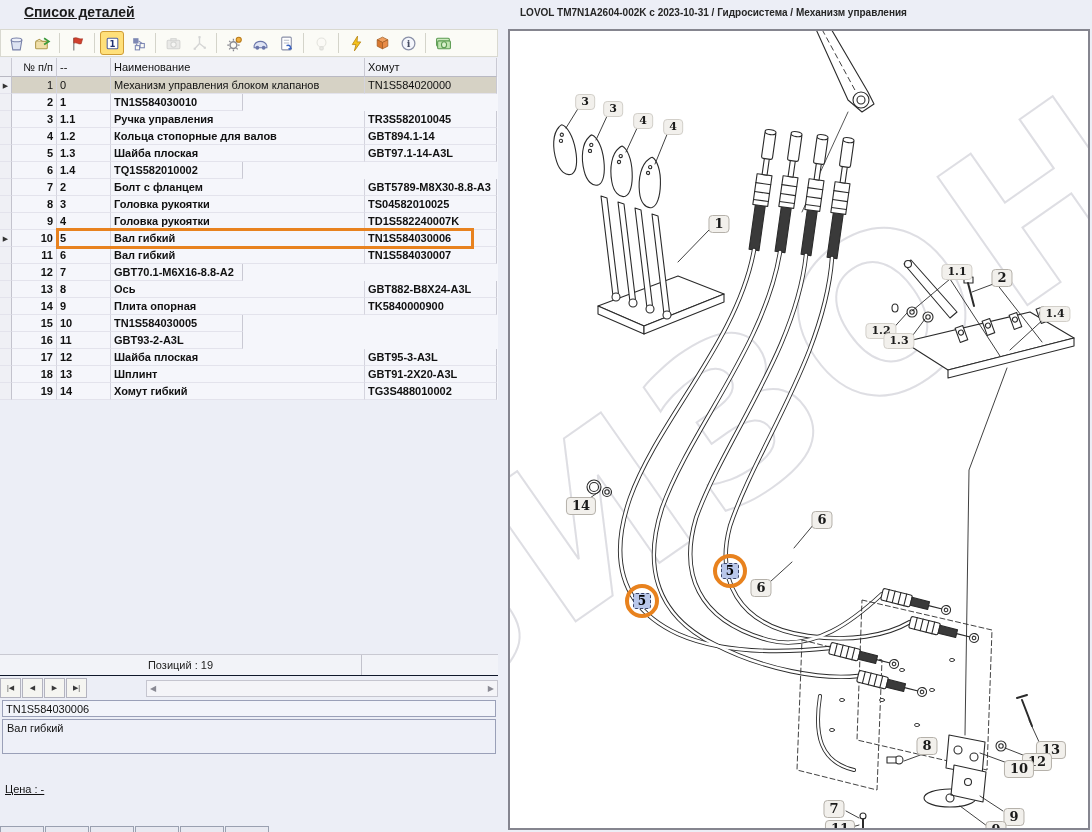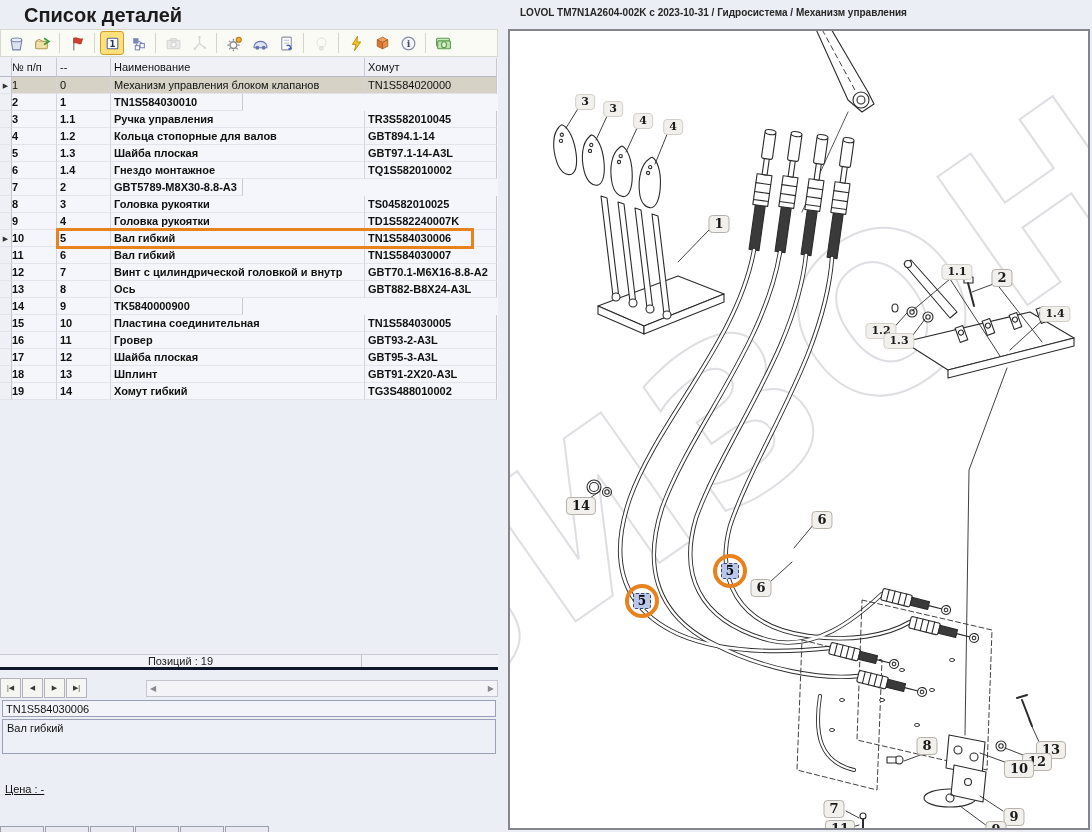--- a/index.html
+++ b/index.html
@@ -2,52 +2,52 @@
 <html><head>
 <meta charset="utf-8">
 <style>
   html,body{margin:0;padding:0;}
   body{width:1092px;height:832px;overflow:hidden;background:#eceef6;
        font-family:"Liberation Sans","DejaVu Sans",sans-serif;}
   .page{position:relative;width:1092px;height:832px;}
 
   
   .left-panel{position:absolute;left:0;top:0;width:502px;height:832px;}
-  .panel-title{position:absolute;left:24px;top:4px;font-size:20px;font-weight:bold;color:#1b1b1b;}
+  .panel-title{position:absolute;left:24px;top:4px;font-size:14px;font-weight:bold;color:#1b1b1b;text-decoration:underline;}
 
   .toolbar{position:absolute;left:0;top:29px;width:498px;height:28px;background:#fbfbf6;
            border:1px solid #d9d9d0;display:flex;align-items:center;padding-left:2px;box-sizing:border-box;}
   .tb-btn{width:22px;height:22px;display:flex;align-items:center;justify-content:center;
           border:1px solid transparent;border-radius:3px;margin:0 1px;cursor:pointer;}
   .tb-btn svg{width:17px;height:17px;}
   .tb-btn.active{background:#ffe07a;border-color:#cf9c35;}
   .tb-btn.disabled{opacity:.42;filter:grayscale(.8);}
   .tb-sep{width:1px;height:20px;background:#d4d4ca;margin:0 4px;}
 
   
   .ptable{position:absolute;left:0;top:58px;width:498px;font-size:11px;}
   .trow{display:flex;height:17px;line-height:17px;background:#f5f6fb;position:relative;}
   .thead .trow{height:19px;line-height:19px;background:#f0f1f7;color:#5d5d66;font-weight:normal;}
   .cell{box-sizing:border-box;border-right:1px solid #d4d4de;border-bottom:1px solid #e3e3ec;
         overflow:hidden;white-space:nowrap;color:#111;}
   .thead .cell{border-bottom:1px solid #b9b9c3;border-right:1px solid #c9c9d3;}
   .c-mark{width:12px;background:#eff0f5;border-right:1px solid #c3c3cd;flex:0 0 12px;
           text-align:center;font-size:7px;color:#333;}
-  .c-num{width:45px;flex:0 0 45px;padding-right:3px;}
+  .c-num{width:45px;flex:0 0 45px;text-align:right;padding-right:3px;}
   .c-pos{width:54px;flex:0 0 54px;padding-left:3px;}
   .c-name{width:254px;flex:0 0 254px;padding-left:3px;}
   .c-no{width:132px;flex:0 0 132px;padding-left:3px;border-right:1px solid #c9c9d3;}
   .trow.bold .cell{font-weight:bold;}
   .trow.selected .cell:not(.c-mark){background:#d6d2c5;}
   .trow.highlighted::after{content:'';position:absolute;left:56px;right:24px;top:-2px;bottom:-2px;
         border:3px solid #e8821e;pointer-events:none;z-index:5;}
 
   
-  .status-bar{position:absolute;left:0;top:654px;width:498px;height:16px;background:#f2f3f8;
-        border-top:1px solid #c9c9d2;border-bottom:3px solid #0f172a;display:flex;box-sizing:border-box;}
+  .status-bar{position:absolute;left:0;top:654px;width:498px;height:22px;background:#f2f3f8;
+        border-top:1px solid #c9c9d2;border-bottom:1px solid #0f172a;display:flex;box-sizing:border-box;}
   .status-left{width:361px;border-right:1px solid #c2c2cc;display:flex;align-items:center;
         justify-content:center;font-size:11px;color:#222;}
   .status-right{flex:1;}
 
   .nav-row{position:absolute;left:0;top:678px;width:498px;height:20px;display:flex;align-items:center;}
   .nav-btn{width:19px;height:18px;border:1px solid #b3b3bf;background:#f5f5f1;font-size:7px;
         color:#3a3a3a;display:flex;align-items:center;justify-content:center;margin-right:1px;cursor:pointer;}
   .hscroll{margin-left:58px;flex:1;height:17px;border:1px solid #c5c5cf;background:#f4f4f8;
         display:flex;align-items:center;justify-content:space-between;padding:0 3px;box-sizing:border-box;}
   .hs-arrow{font-size:8px;color:#8a8a94;cursor:pointer;}
@@ -240,27 +240,27 @@
             <div class="cell c-mark"></div>
             <div class="cell c-num">5</div>
             <div class="cell c-pos">1.3</div>
             <div class="cell c-name">Шайба плоская</div>
             <div class="cell c-no">GBT97.1-14-A3L</div>
           </div>
           <div class="trow bold">
             <div class="cell c-mark"></div>
             <div class="cell c-num">6</div>
             <div class="cell c-pos">1.4</div>
-            <div class="cell c-name">Гнездо монтажное</div>
             <div class="cell c-no">TQ1S582010002</div>
           </div>
           <div class="trow bold">
             <div class="cell c-mark"></div>
             <div class="cell c-num">7</div>
             <div class="cell c-pos">2</div>
+            <div class="cell c-name">Болт с фланцем</div>
             <div class="cell c-no">GBT5789-M8X30-8.8-A3</div>
           </div>
           <div class="trow bold">
             <div class="cell c-mark"></div>
             <div class="cell c-num">8</div>
             <div class="cell c-pos">3</div>
             <div class="cell c-name">Головка рукоятки</div>
             <div class="cell c-no">TS04582010025</div>
           </div>
           <div class="trow bold">
@@ -281,48 +281,46 @@
             <div class="cell c-mark"></div>
             <div class="cell c-num">11</div>
             <div class="cell c-pos">6</div>
             <div class="cell c-name">Вал гибкий</div>
             <div class="cell c-no">TN1S584030007</div>
           </div>
           <div class="trow bold">
             <div class="cell c-mark"></div>
             <div class="cell c-num">12</div>
             <div class="cell c-pos">7</div>
-            <div class="cell c-name">Винт с цилиндрической головкой и внутр</div>
             <div class="cell c-no">GBT70.1-M6X16-8.8-A2</div>
           </div>
           <div class="trow bold">
             <div class="cell c-mark"></div>
             <div class="cell c-num">13</div>
             <div class="cell c-pos">8</div>
             <div class="cell c-name">Ось</div>
             <div class="cell c-no">GBT882-B8X24-A3L</div>
           </div>
           <div class="trow bold">
             <div class="cell c-mark"></div>
             <div class="cell c-num">14</div>
             <div class="cell c-pos">9</div>
+            <div class="cell c-name">Плита опорная</div>
             <div class="cell c-no">TK5840000900</div>
           </div>
           <div class="trow bold">
             <div class="cell c-mark"></div>
             <div class="cell c-num">15</div>
             <div class="cell c-pos">10</div>
-            <div class="cell c-name">Пластина соединительная</div>
             <div class="cell c-no">TN1S584030005</div>
           </div>
           <div class="trow bold">
             <div class="cell c-mark"></div>
             <div class="cell c-num">16</div>
             <div class="cell c-pos">11</div>
-            <div class="cell c-name">Гровер</div>
             <div class="cell c-no">GBT93-2-A3L</div>
           </div>
           <div class="trow bold">
             <div class="cell c-mark"></div>
             <div class="cell c-num">17</div>
             <div class="cell c-pos">12</div>
             <div class="cell c-name">Шайба плоская</div>
             <div class="cell c-no">GBT95-3-A3L</div>
           </div>
           <div class="trow bold">

